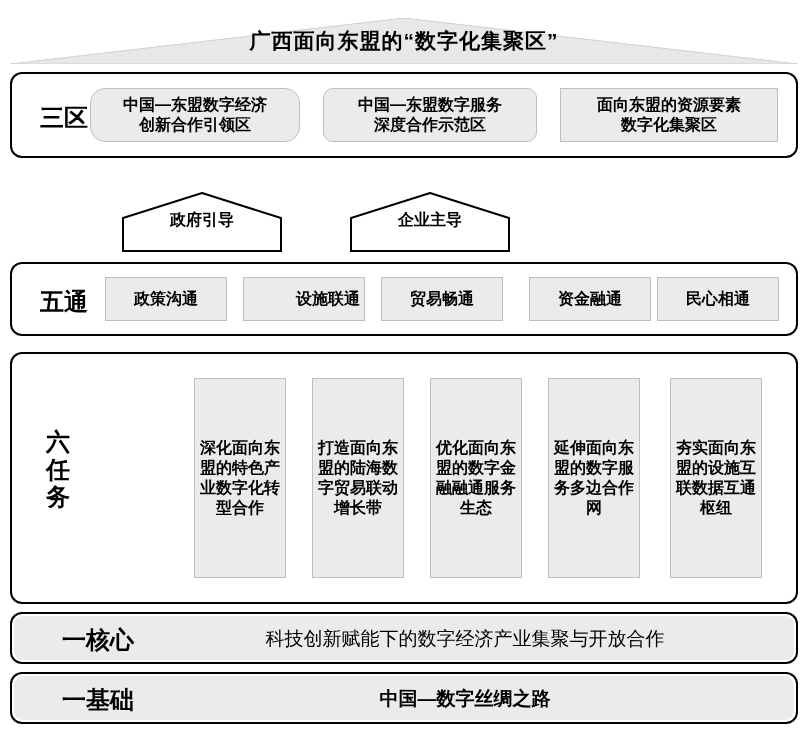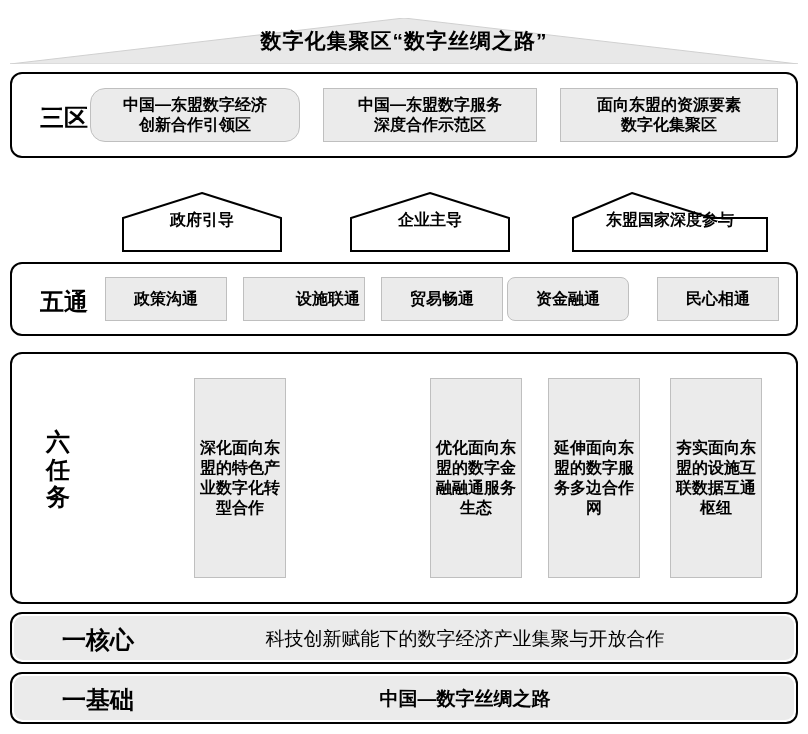--- a/index.html
+++ b/index.html
@@ -76,21 +76,21 @@
     text-align: center;
     font-weight: bold;
     line-height: 1.25;
   }
 
   
   #band-sanqu { left: 10px; top: 72px; width: 788px; height: 86px; }
   #label-sanqu { left: 18px; top: 104px; width: 70px; }
   .sanqu-box { top: 88px; height: 54px; font-size: 16px; }
   #sanqu-0 { left: 90px; width: 210px; border-radius: 15px; }
-  #sanqu-1 { left: 323px; width: 214px; }
+  #sanqu-1 { left: 323px; width: 214px; border-radius: 10px; }
   #sanqu-2 { left: 560px; width: 218px; }
 
   
   .penta {
     position: absolute;
     width: 160px;
     height: 60px;
   }
   .penta svg { position: absolute; left: 0; top: 0; }
   .penta .ptext {
@@ -107,21 +107,21 @@
   #penta-2 { left: 572px; top: 192px; width: 196px; }
   #penta-2 svg, #penta-2 .ptext { width: 196px; }
 
   
   #band-wutong { left: 10px; top: 262px; width: 788px; height: 74px; }
   #label-wutong { left: 18px; top: 288px; width: 70px; }
   .wutong-box { top: 277px; height: 44px; width: 122px; font-size: 16px; }
   #wutong-0 { left: 105px; }
   #wutong-1 { left: 243px; padding-left: 48px; }
   #wutong-2 { left: 381px; }
-  #wutong-3 { left: 507px; border-radius: 8px; }
+  #wutong-3 { left: 529px; }
   #wutong-4 { left: 657px; }
 
   
   #band-liuren { left: 10px; top: 352px; width: 788px; height: 252px; }
   #label-liuren {
     left: 20px; top: 428px; width: 50px;
   }
   .liuren-box {
     top: 378px;
     height: 200px;
@@ -176,21 +176,21 @@
 </style>
 </head>
 <body>
 
 <div class="canvas">
 
   <div class="title-banner">
     <svg width="788" height="46" viewBox="0 0 788 46">
       <polygon points="394,0 788,46 788,46 0,46 0,46" fill="#e8e8e8" stroke="#d0d0d0" stroke-width="1"></polygon>
     </svg>
-    <div class="title-text">数字化集聚区“数字丝绸之路”</div>
+    <div class="title-text">广西面向东盟的“数字化集聚区”</div>
   </div>
 
   <div class="band" id="band-sanqu"></div>
   <div class="band-label" id="label-sanqu">三区</div>
 
   <div class="gbox sanqu-box" id="sanqu-0">
     <span>中国—东盟数字经济<br>创新合作引领区</span>
   </div>
   <div class="gbox sanqu-box" id="sanqu-1">
     <span>中国—东盟数字服务<br>深度合作示范区</span>
@@ -204,40 +204,35 @@
       <polygon points="80,1 159,26 159,59 1,59 1,26" fill="#ffffff" stroke="#000000" stroke-width="2"></polygon>
     </svg>
     <div class="ptext">政府引导</div>
   </div>
   <div class="penta" id="penta-1">
     <svg width="160" height="60" viewBox="0 0 160 60">
       <polygon points="80,1 159,26 159,59 1,59 1,26" fill="#ffffff" stroke="#000000" stroke-width="2"></polygon>
     </svg>
     <div class="ptext">企业主导</div>
   </div>
-  <div class="penta" id="penta-2">
-    <svg width="196" height="60" viewBox="0 0 196 60">
-      <polygon points="60,1 139,26 195,26 195,59 1,59 1,26" fill="#ffffff" stroke="#000000" stroke-width="2"></polygon>
-    </svg>
-    <div class="ptext">东盟国家深度参与</div>
-  </div>
 
   <div class="band" id="band-wutong"></div>
   <div class="band-label" id="label-wutong">五通</div>
 
   <div class="gbox wutong-box" id="wutong-0">政策沟通</div>
   <div class="gbox wutong-box" id="wutong-1">设施联通</div>
   <div class="gbox wutong-box" id="wutong-2">贸易畅通</div>
   <div class="gbox wutong-box" id="wutong-3">资金融通</div>
   <div class="gbox wutong-box" id="wutong-4">民心相通</div>
 
   <div class="band" id="band-liuren"></div>
   <div class="band-label" id="label-liuren">六<br>任<br>务</div>
 
   <div class="gbox liuren-box" id="liuren-1">深化面向东盟的特色产业数字化转型合作</div>
+  <div class="gbox liuren-box" id="liuren-2">打造面向东盟的陆海数字贸易联动增长带</div>
   <div class="gbox liuren-box" id="liuren-3">优化面向东盟的数字金融融通服务生态</div>
   <div class="gbox liuren-box" id="liuren-4">延伸面向东盟的数字服务多边合作网</div>
   <div class="gbox liuren-box" id="liuren-5">夯实面向东盟的设施互联数据互通枢纽</div>
 
   <div class="band" id="band-hexin"></div>
   <div id="hexin-fill"></div>
   <div class="band-label" id="label-hexin">一核心</div>
   <div id="hexin-text">科技创新赋能下的数字经济产业集聚与开放合作</div>
 
   <div class="band" id="band-jichu"></div>

